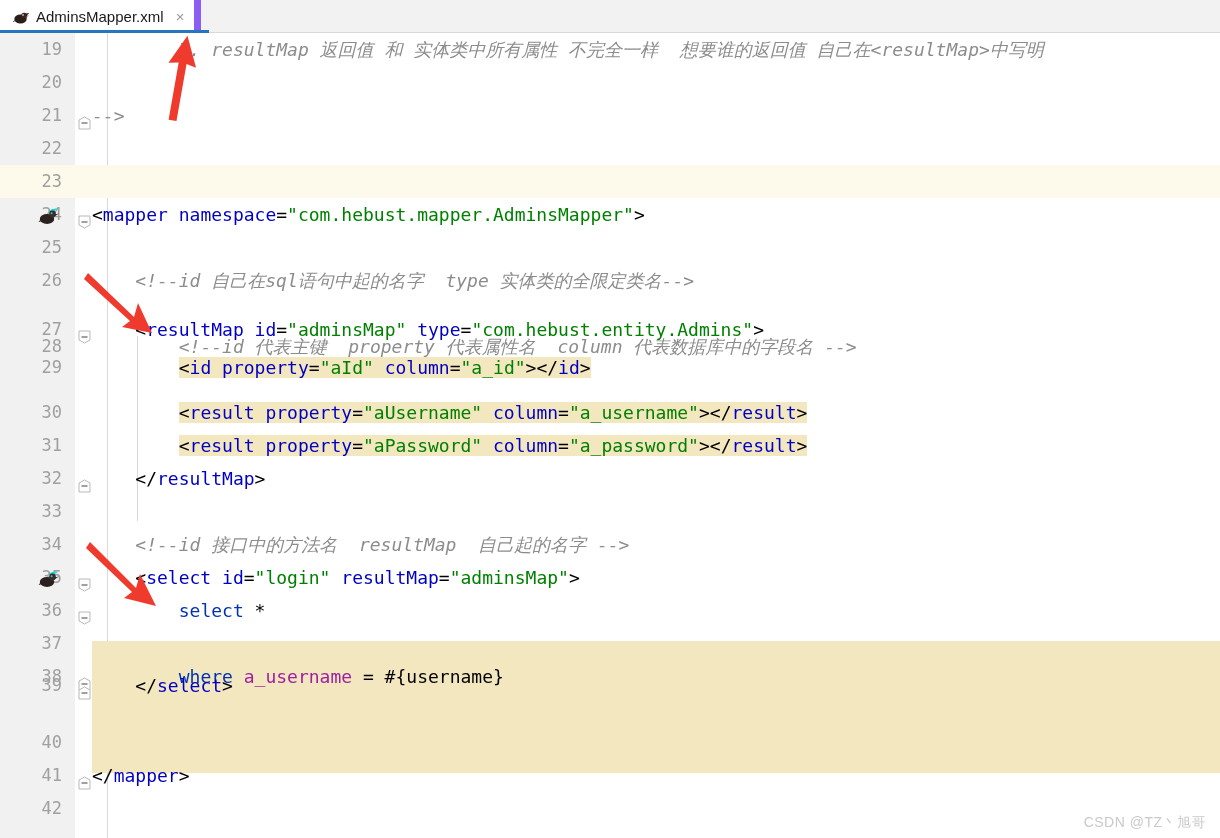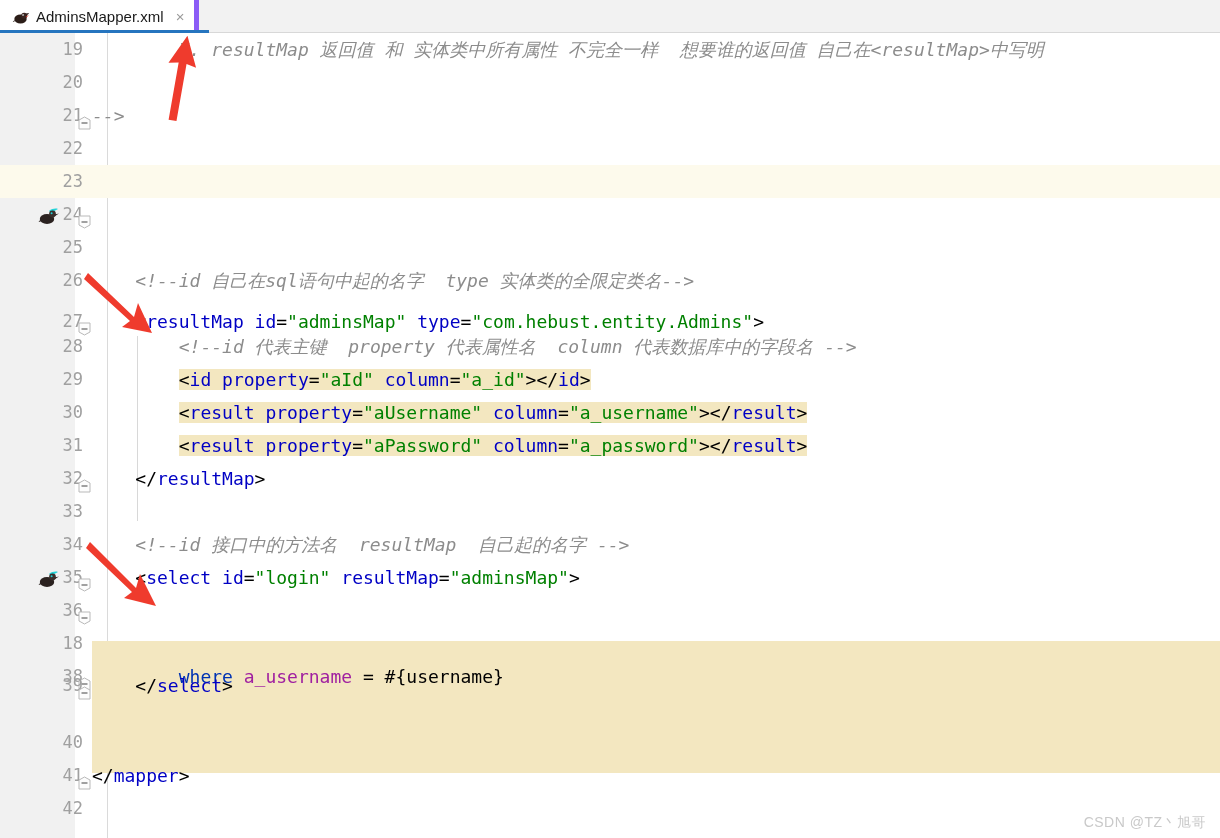--- a/index.html
+++ b/index.html
@@ -17,21 +17,21 @@
     width: 1220px; height: 33px;
     background: #f2f2f2;
     border-bottom: 1px solid #d8d8d8;
   }
   #tab {
     position: absolute; left: 0; top: 0;
     height: 33px;
     background: #ffffff;
     display: flex; align-items: center;
     padding: 0 6px 0 12px;
-    border-right: 5px solid #8b5cf6;
+    border-right: 7px solid #8b5cf6;
   }
   #tab-underline {
     position: absolute; left: 0; top: 30px;
     width: 209px; height: 3px;
     background: #2675bf;
   }
   .tab-icon { width: 18px; height: 18px; margin-right: 6px; flex: 0 0 auto; }
   #tab-label {
     font-family: "Liberation Sans", sans-serif;
     font-size: 15px; color: #1a1a1a;
@@ -76,21 +76,20 @@
     position: absolute; left: 0; top: 0;
     width: 1220px; height: 33px;
     background: #fdfaec;
   }
   .lineno {
     position: absolute; left: 0; top: 0;
     width: 62px; text-align: right;
     font-family: "DejaVu Sans Mono", monospace;
     font-size: 17px; color: #a0a0a0;
     line-height: 33px;
-    margin-left: 21px;
   }
   .gicon {
     position: absolute; left: 38px; top: 6px;
     width: 22px; height: 20px;
   }
   .fold {
     position: absolute; left: 78px; top: 9px;
     width: 13px; height: 15px;
   }
 
@@ -186,42 +185,43 @@
   <path d="M11 5 C14 2.5 18 2 20 3 C17.5 4.2 15 5.6 13.5 7.2 Z" fill="#22d3d8"></path>
   <circle cx="14.5" cy="8" r="3.4" fill="#3a2f2c"></circle>
   <circle cx="13.6" cy="7.2" r="1.0" fill="#22d3d8"></circle>
   <path d="M16.6 8.6 L21 7.6 L17 10 Z" fill="#2b2220"></path>
   <path d="M3 14 C1 14.8 0.4 15.6 0.9 16 C2.2 15.4 3.6 15 4.6 14.9 Z" fill="#2b2220"></path>
 </svg></div>
         <div class="fold"><svg viewBox="0 0 13 14" style="width:13px;height:14px;">
     <path d="M1 1 L12 1 L12 10 L6.5 13 L1 10 Z" fill="#fdfdfd" stroke="#b9b9b9" stroke-width="1"></path>
     <line x1="3.5" y1="7" x2="9.5" y2="7" stroke="#6e6e6e" stroke-width="1.3"></line>
   </svg></div>
+        <div class="code">&lt;<span class="tag">mapper</span> <span class="attr">namespace</span>=<span class="val">"com.hebust.mapper.AdminsMapper"</span>&gt;</div>
       </div>
       <div class="row" style="top: 198px;">
         <div class="lineno">25</div>
         <div class="code"></div>
       </div>
       <div class="row" style="top: 231px; padding-left: 12px;">
         <div class="lineno">26</div>
         <div class="code">    <span class="cmt">&lt;!--id 自己在sql语句中起的名字  type 实体类的全限定类名--&gt;</span></div>
       </div>
-      <div class="row" style="top: 272px; padding-left: 42px;">
+      <div class="row" style="top: 280px; padding-left: 42px;">
         <div class="lineno">27</div>
         <div class="fold"><svg viewBox="0 0 13 14" style="width:13px;height:14px;">
     <path d="M1 1 L12 1 L12 10 L6.5 13 L1 10 Z" fill="#fdfdfd" stroke="#b9b9b9" stroke-width="1"></path>
     <line x1="3.5" y1="7" x2="9.5" y2="7" stroke="#6e6e6e" stroke-width="1.3"></line>
   </svg></div>
         <div class="code">    &lt;<span class="tag">resultMap</span> <span class="attr">id</span>=<span class="val">"adminsMap"</span> <span class="attr">type</span>=<span class="val">"com.hebust.entity.Admins"</span>&gt;</div>
       </div>
       <div class="row" style="top: 297px;">
         <div class="lineno">28</div>
         <div class="code">        <span class="cmt">&lt;!--id 代表主键  property 代表属性名  column 代表数据库中的字段名 --&gt;</span></div>
       </div>
-      <div class="row" style="top: 330px;">
+      <div class="row" style="top: 318px;">
         <div class="lineno">29</div>
         <div class="code"><span style="visibility:hidden"></span><span class="plain">        </span><span class="hl">&lt;<span class="tag">id</span> <span class="attr">property</span>=<span class="val">"aId"</span> <span class="attr">column</span>=<span class="val">"a_id"</span>&gt;&lt;/<span class="tag">id</span>&gt;</span></div>
       </div>
       <div class="row" style="top: 363px;">
         <div class="lineno">30</div>
         <div class="code"><span style="visibility:hidden"></span><span class="plain">        </span><span class="hl">&lt;<span class="tag">result</span> <span class="attr">property</span>=<span class="val">"aUsername"</span> <span class="attr">column</span>=<span class="val">"a_username"</span>&gt;&lt;/<span class="tag">result</span>&gt;</span></div>
       </div>
       <div class="row" style="top: 396px;">
         <div class="lineno">31</div>
         <div class="code"><span style="visibility:hidden"></span><span class="plain">        </span><span class="hl">&lt;<span class="tag">result</span> <span class="attr">property</span>=<span class="val">"aPassword"</span> <span class="attr">column</span>=<span class="val">"a_password"</span>&gt;&lt;/<span class="tag">result</span>&gt;</span></div>
@@ -257,23 +257,24 @@
     <line x1="3.5" y1="7" x2="9.5" y2="7" stroke="#6e6e6e" stroke-width="1.3"></line>
   </svg></div>
         <div class="code">    &lt;<span class="tag">select</span> <span class="attr">id</span>=<span class="val">"login"</span> <span class="attr">resultMap</span>=<span class="val">"adminsMap"</span>&gt;</div>
       </div>
       <div class="row" style="top: 561px; padding-left: 35px;">
         <div class="lineno">36</div>
         <div class="fold"><svg viewBox="0 0 13 14" style="width:13px;height:14px;">
     <path d="M1 1 L12 1 L12 10 L6.5 13 L1 10 Z" fill="#fdfdfd" stroke="#b9b9b9" stroke-width="1"></path>
     <line x1="3.5" y1="7" x2="9.5" y2="7" stroke="#6e6e6e" stroke-width="1.3"></line>
   </svg></div>
+        <div class="code">        <span class="kw">select</span> *</div>
       </div>
       <div class="row" style="top: 594px;">
-        <div class="lineno">18</div>
+        <div class="lineno">37</div>
       </div>
       <div class="row" style="top: 627px;">
         <div class="lineno">38</div>
         <div class="fold"><svg viewBox="0 0 13 14" style="width:13px;height:14px;">
     <path d="M1 13 L1 4 L6.5 1 L12 4 L12 13 Z" fill="#fdfdfd" stroke="#b9b9b9" stroke-width="1"></path>
     <line x1="3.5" y1="7" x2="9.5" y2="7" stroke="#6e6e6e" stroke-width="1.3"></line>
   </svg></div>
         <div class="code">        <span class="kw">where</span> <span class="col">a_username</span> = #{username}</div>
       </div>
       <div class="row" style="top: 636px;">

